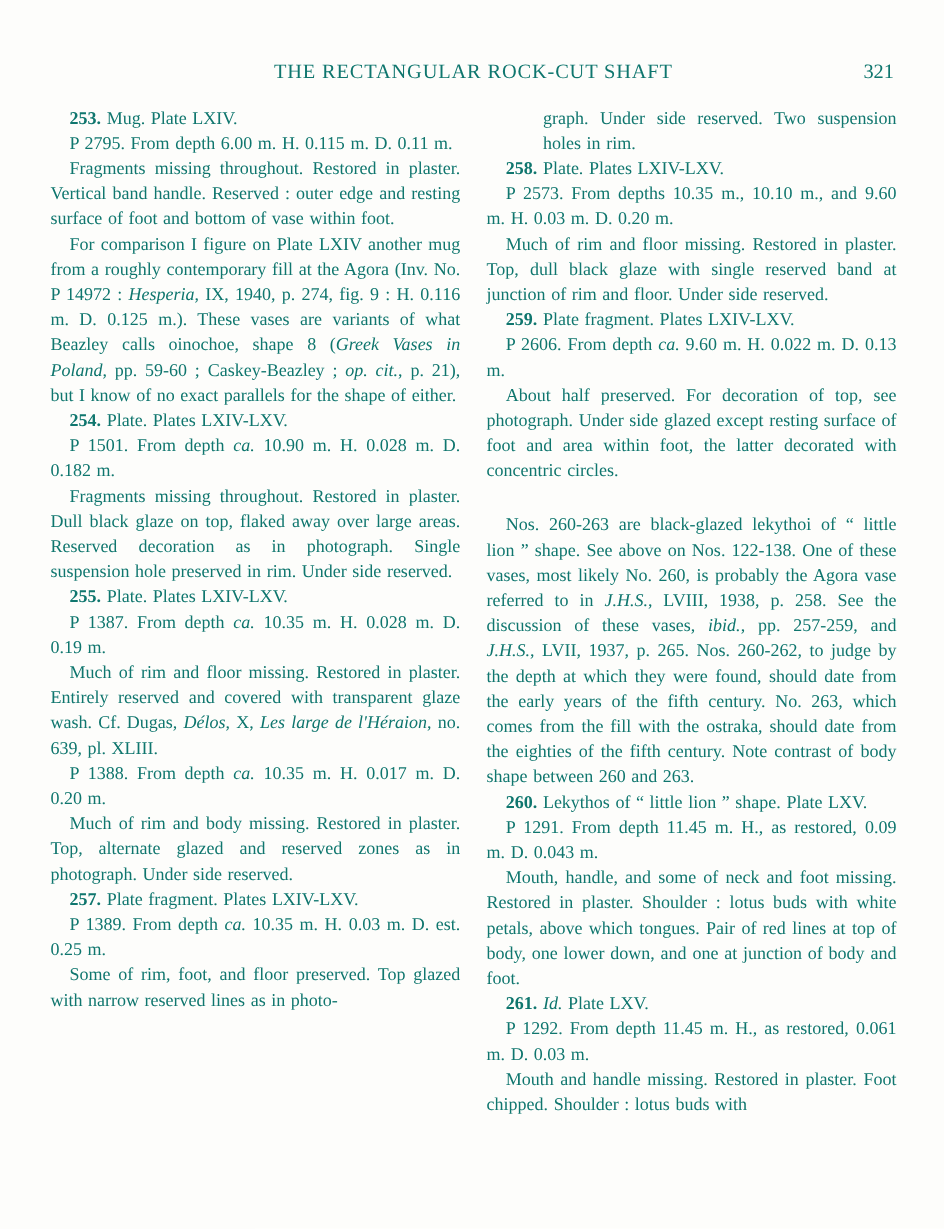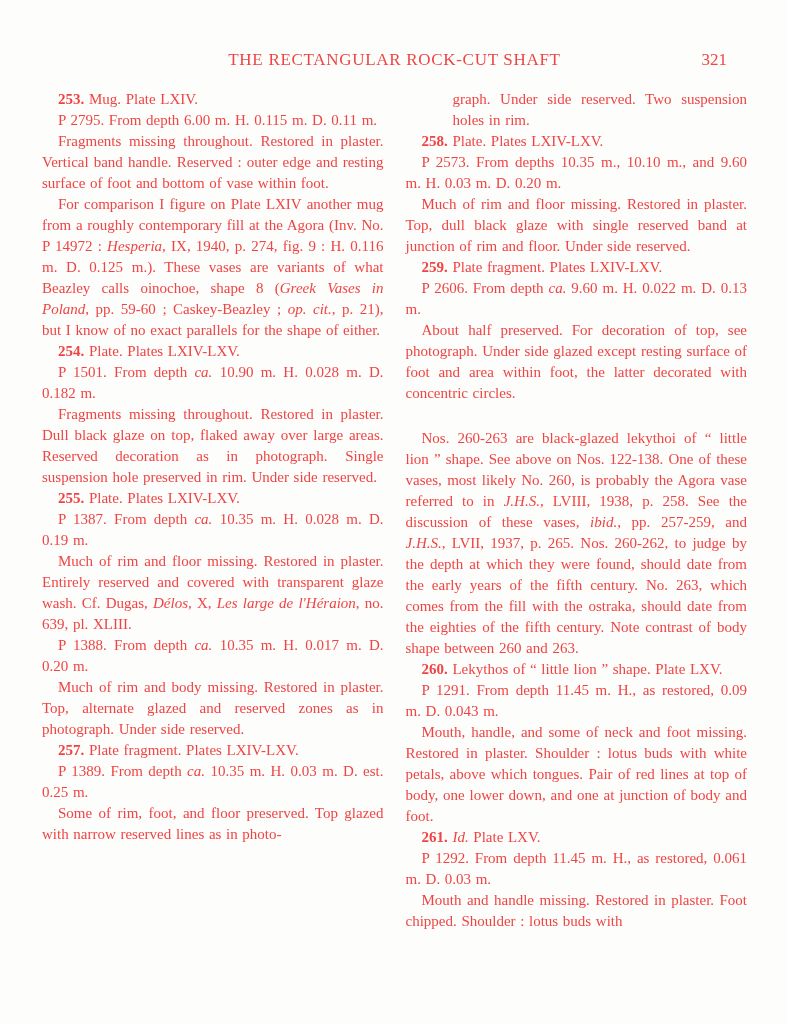--- a/index.html
+++ b/index.html
@@ -1,27 +1,27 @@
 <!DOCTYPE html>
 <html><head>
 <meta charset="utf-8">
 <style>
   html, body { margin: 0; padding: 0; background: #ffffff; }
   .page {
     width: 787px; height: 1024px; box-sizing: border-box;
-    background: #fdfdfb; color: #ef4444;
+    background: #fdfdfb; color: #0f766e;
     font-family: "Liberation Serif", serif;
     padding: 50px 40px 0 42px; overflow: hidden; position: relative;
   }
   .header {
     position: relative; height: 26px; margin-bottom: 13px;
     text-align: center; font-size: 17px; letter-spacing: 0.7px;
     white-space: nowrap;
   }
-  .pagenum { position: absolute; right: 20px; top: 0; letter-spacing: 0; }
+  .pagenum { position: absolute; right: 2px; top: 0; letter-spacing: 0; }
   .columns { display: flex; gap: 22px; }
   .col {
     flex: 1 1 0; min-width: 0;
     font-size: 15px; line-height: 21px;
     text-align: justify; word-spacing: 0.06em;
   }
   .col p { margin: 0; text-indent: 16px; }
   p.heading { }
   p.heading:first-child { margin-top: 0; }
   p.cont { text-indent: 0; margin-left: 47px; }

